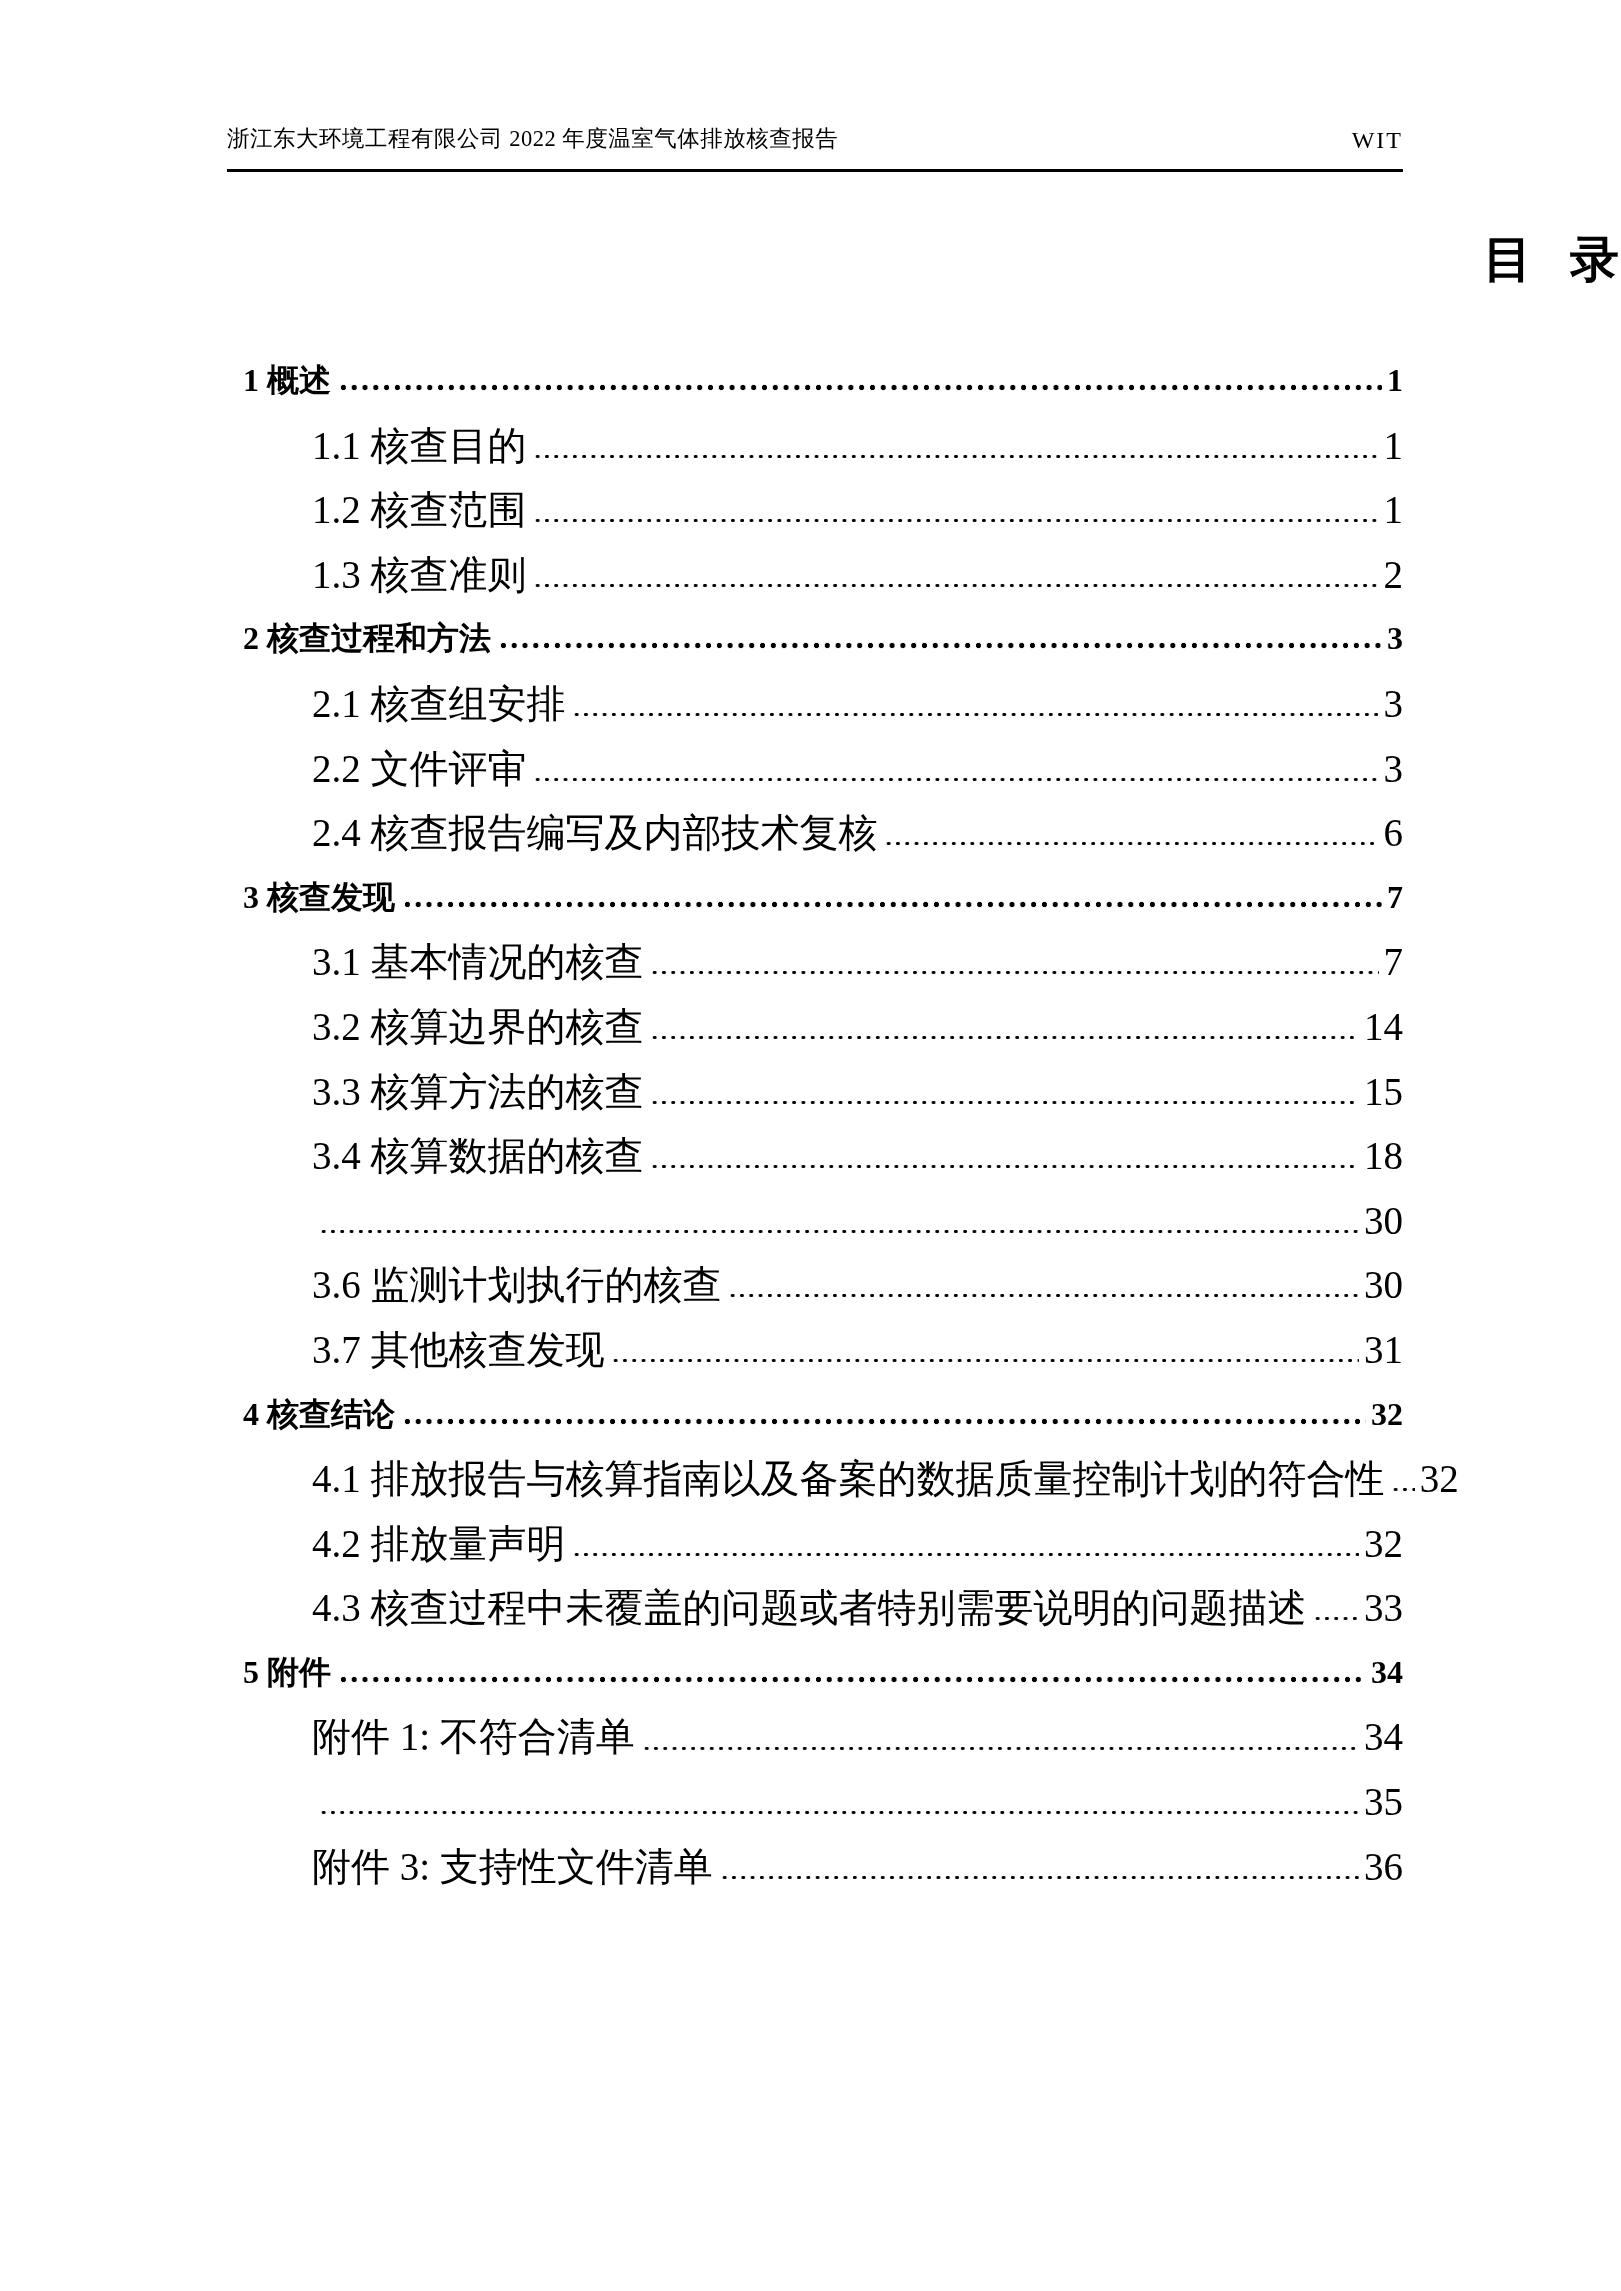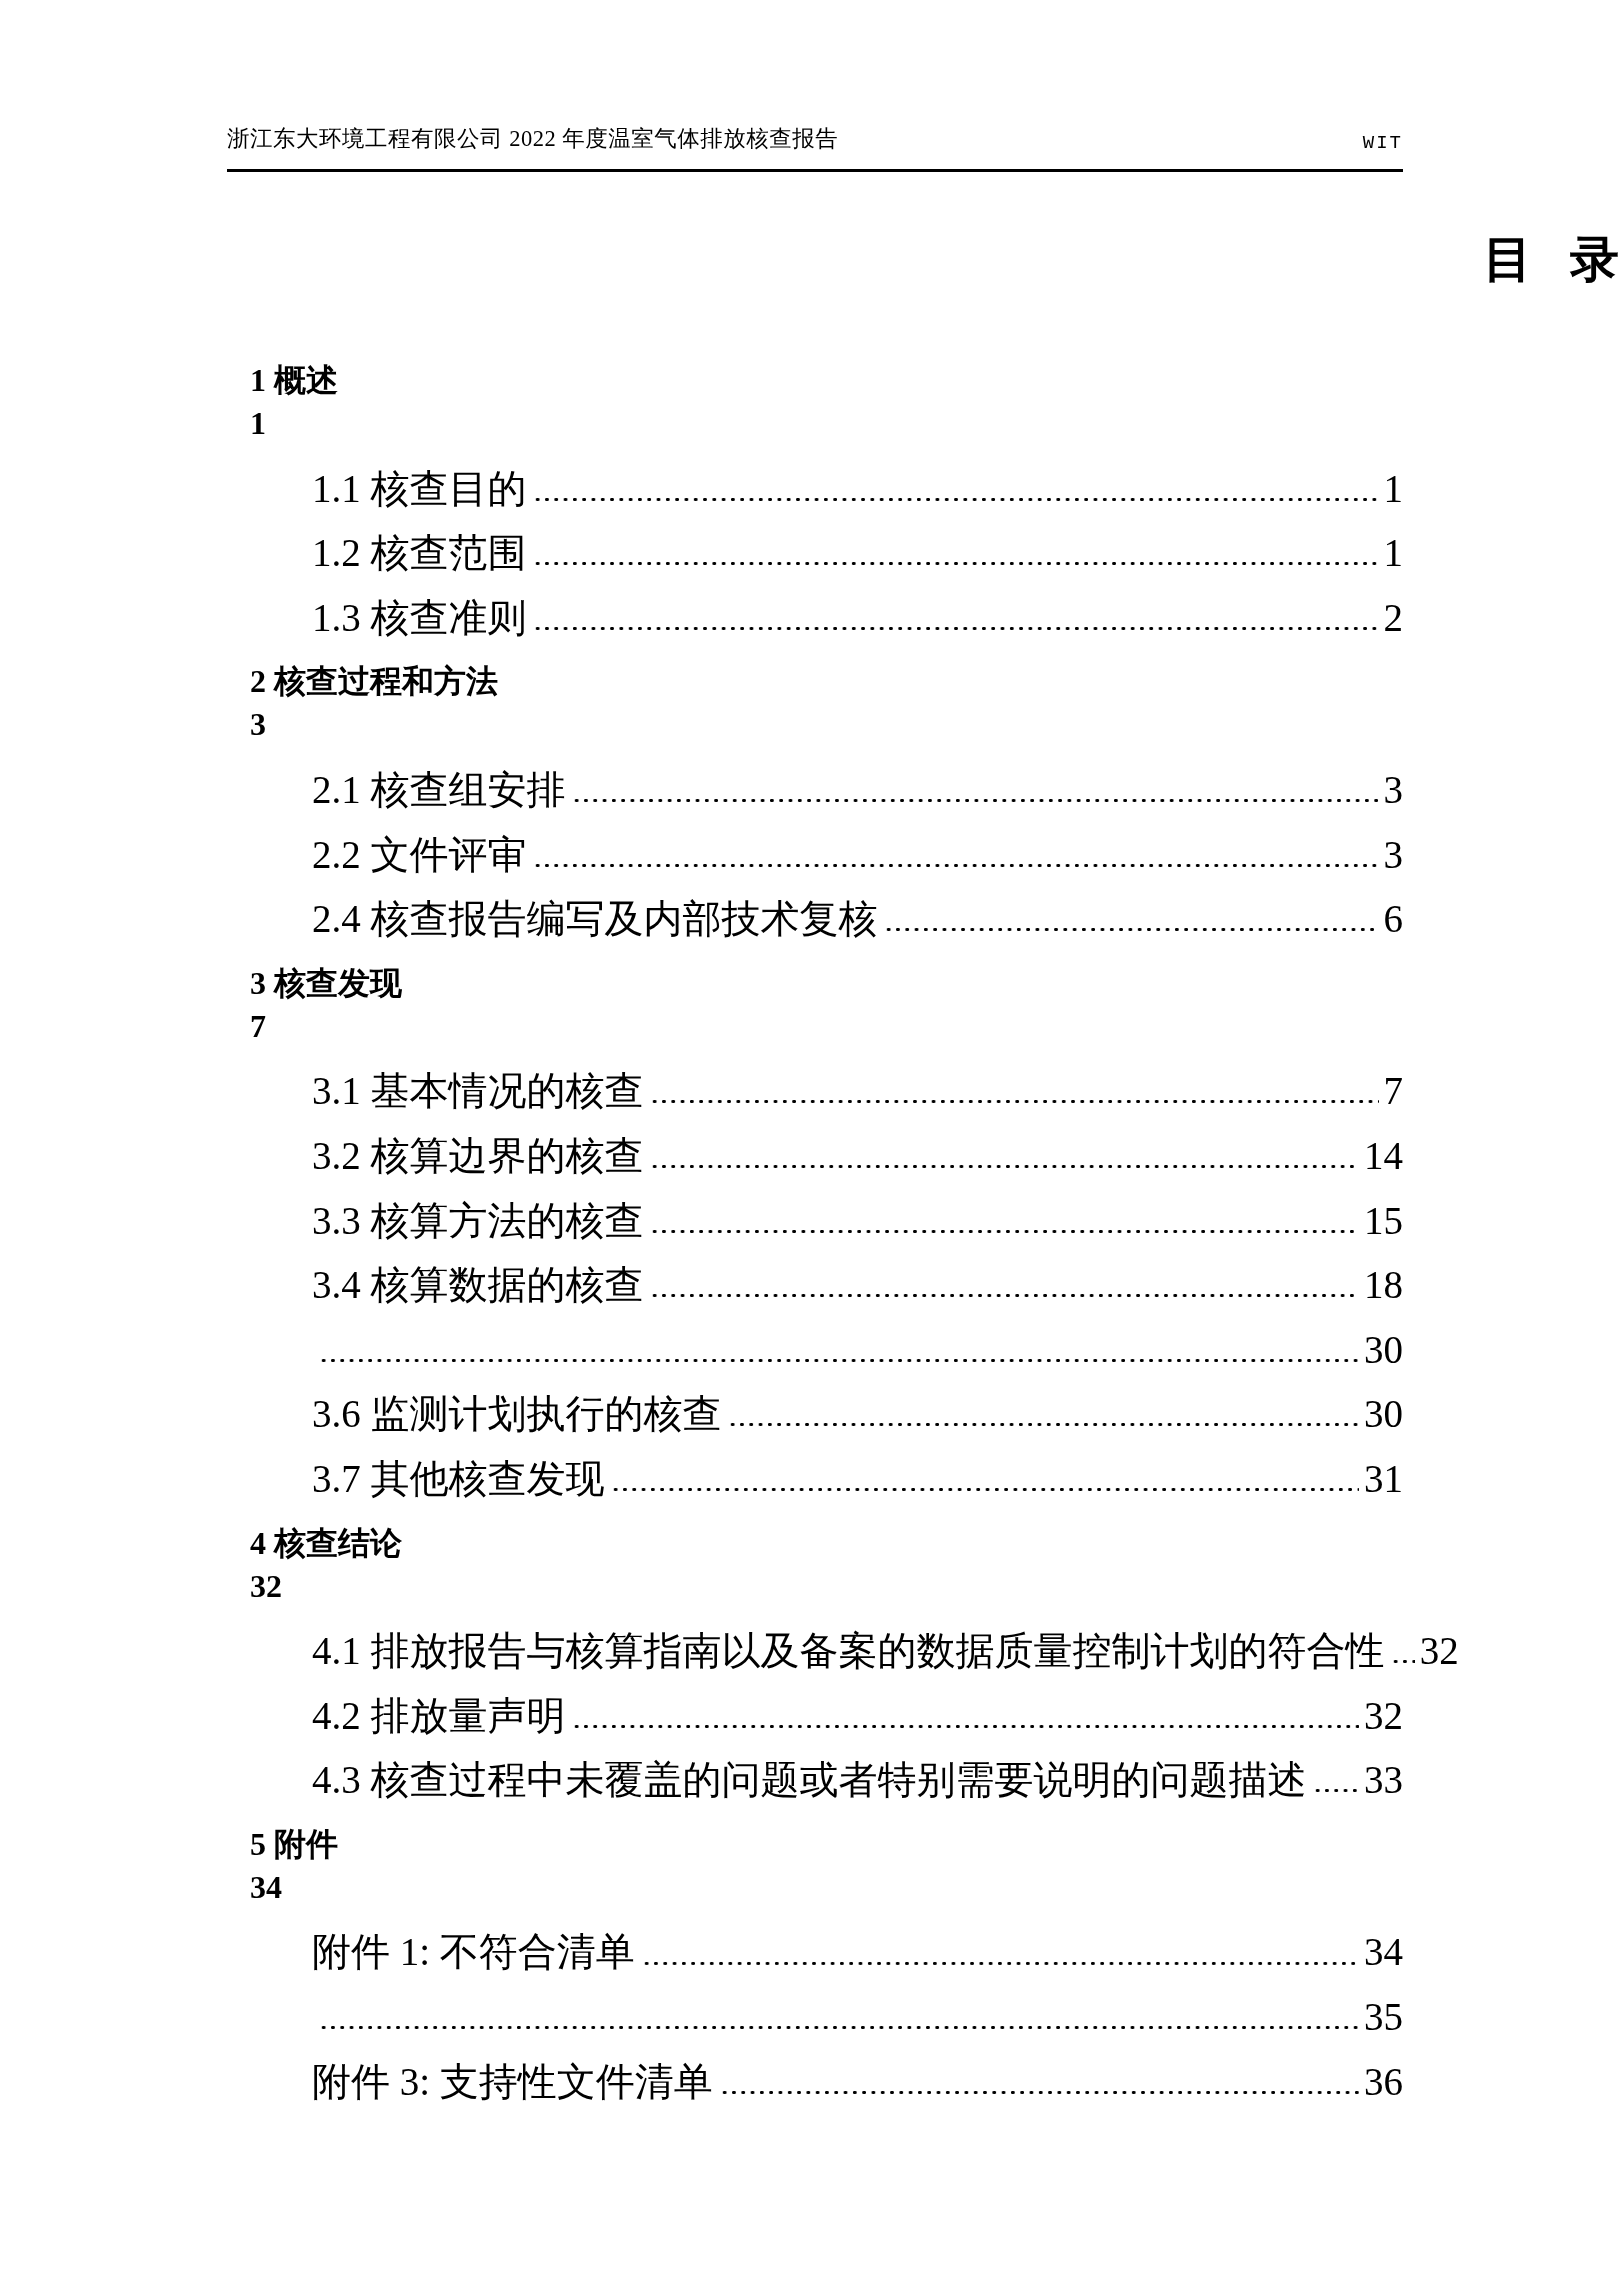--- a/index.html
+++ b/index.html
@@ -23,23 +23,22 @@
     align-items: flex-end;
     border-bottom: 3.9px solid #000;
     padding-bottom: 14.7px;
   }
   .doc-header-title {
     font-size: 22.5px;
     letter-spacing: 0.5px;
     white-space: nowrap;
   }
   .doc-header-logo {
-    font-size: 19px;
+    font-size: 24px;
     letter-spacing: 2px;
-    font-family: Liberation Mono, monospace;
   }
   .toc-title {
     position: absolute;
     top: 227px;
     left: 0;
     width: 100%;
     margin: 0;
     text-align: right;
     font-size: 49px;
     font-weight: bold;
@@ -57,21 +56,20 @@
     align-items: baseline;
     font-size: 39px;
     line-height: 43px;
     margin-bottom: 21.6px;
     cursor: pointer;
   }
   .toc-row.l2 { padding-left: 69px; }
   .toc-row.bold {
     font-weight: bold;
     font-size: 32px;
-    flex-direction: column;
   }
   .toc-label { white-space: nowrap; }
   .toc-leader {
     flex: 1;
     min-width: 23.5px;
     margin: 0 4.9px 0 6.9px;
     height: 4.9px;
     background-repeat: repeat-x;
     background-position: left bottom;
     background-image: radial-gradient(circle, #000 1.6px, transparent 1.9px);

